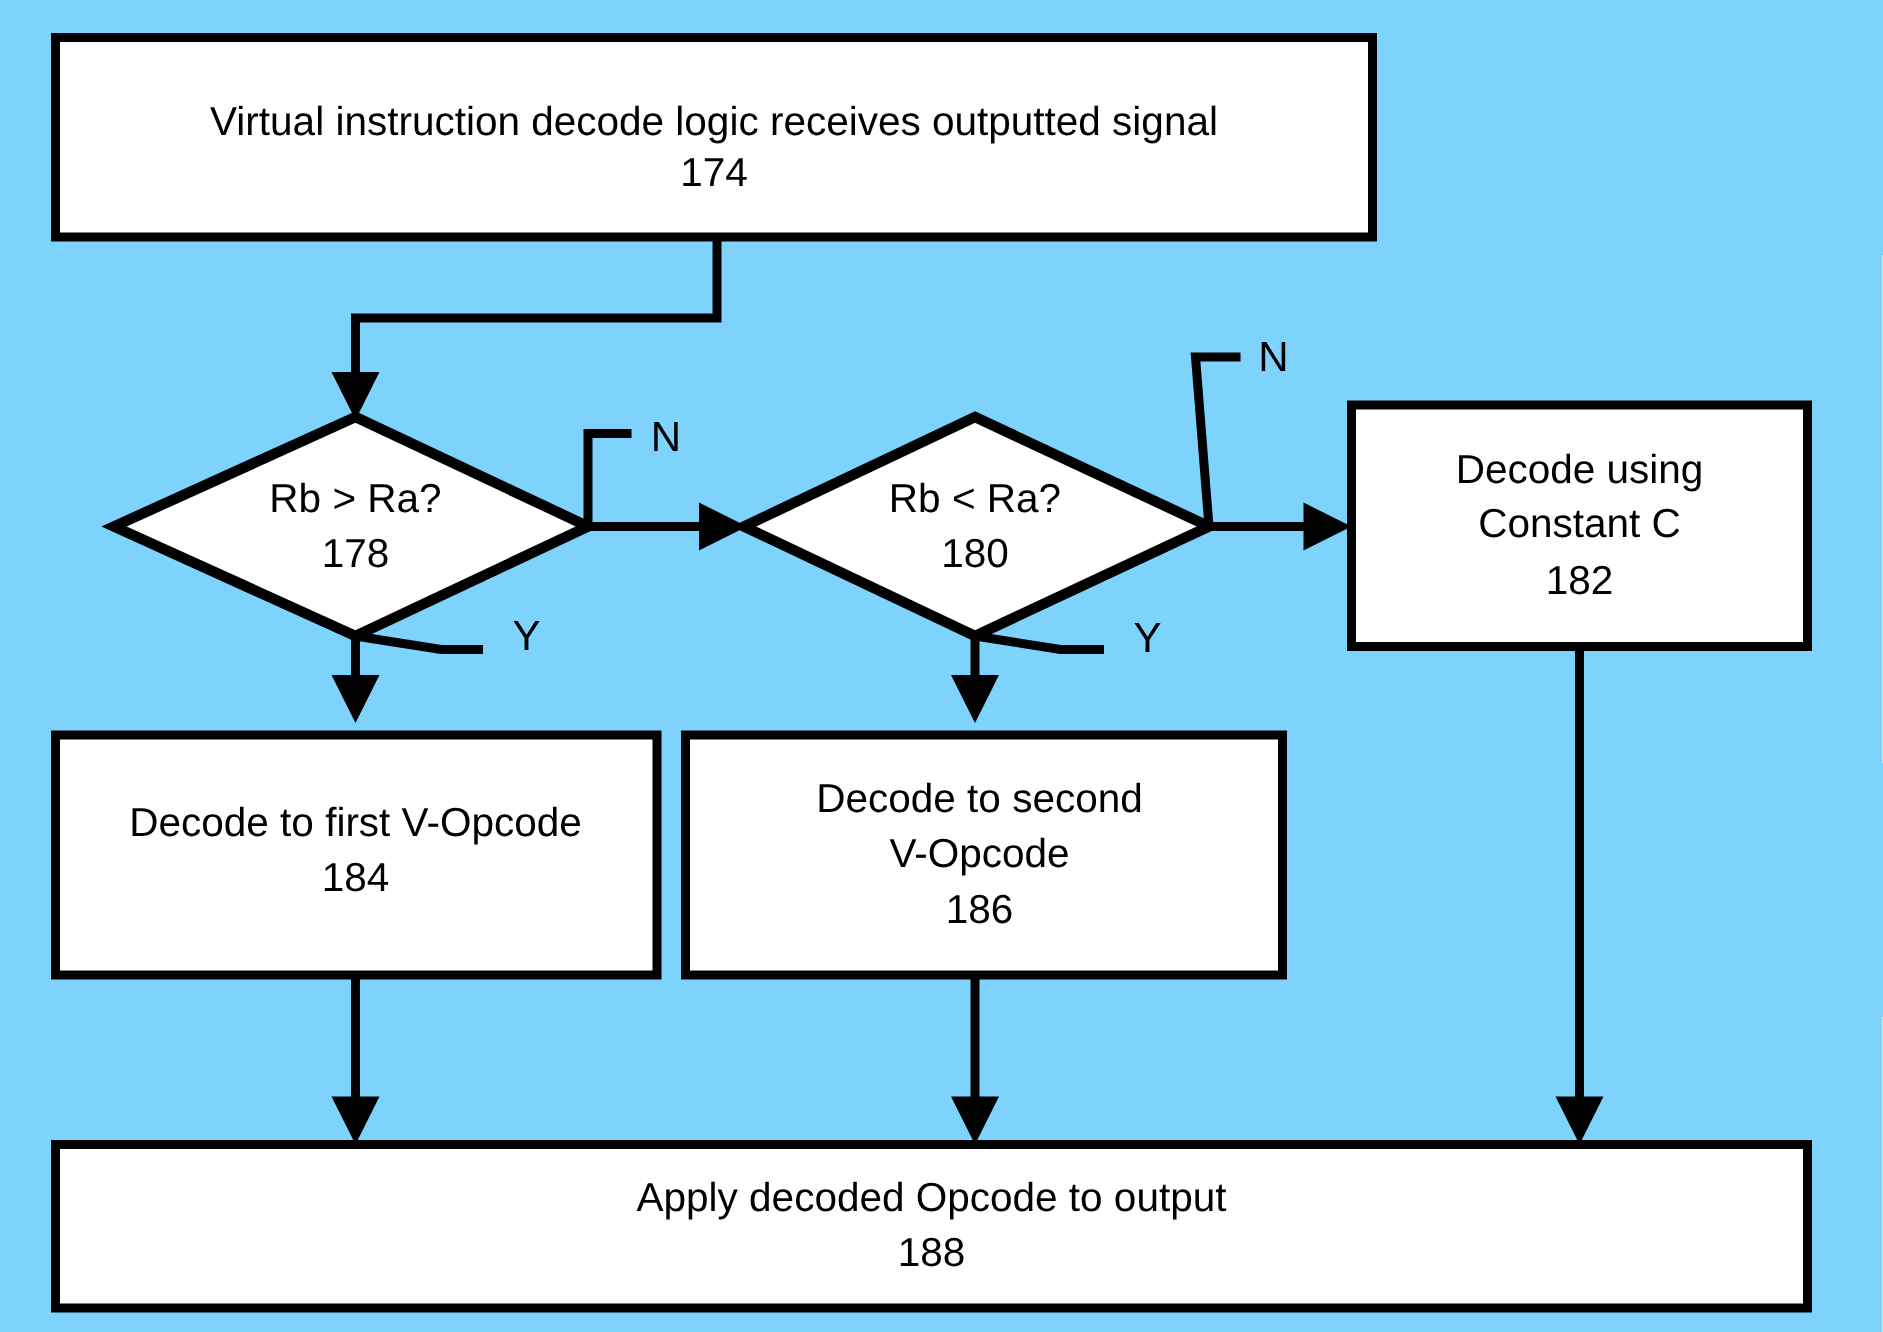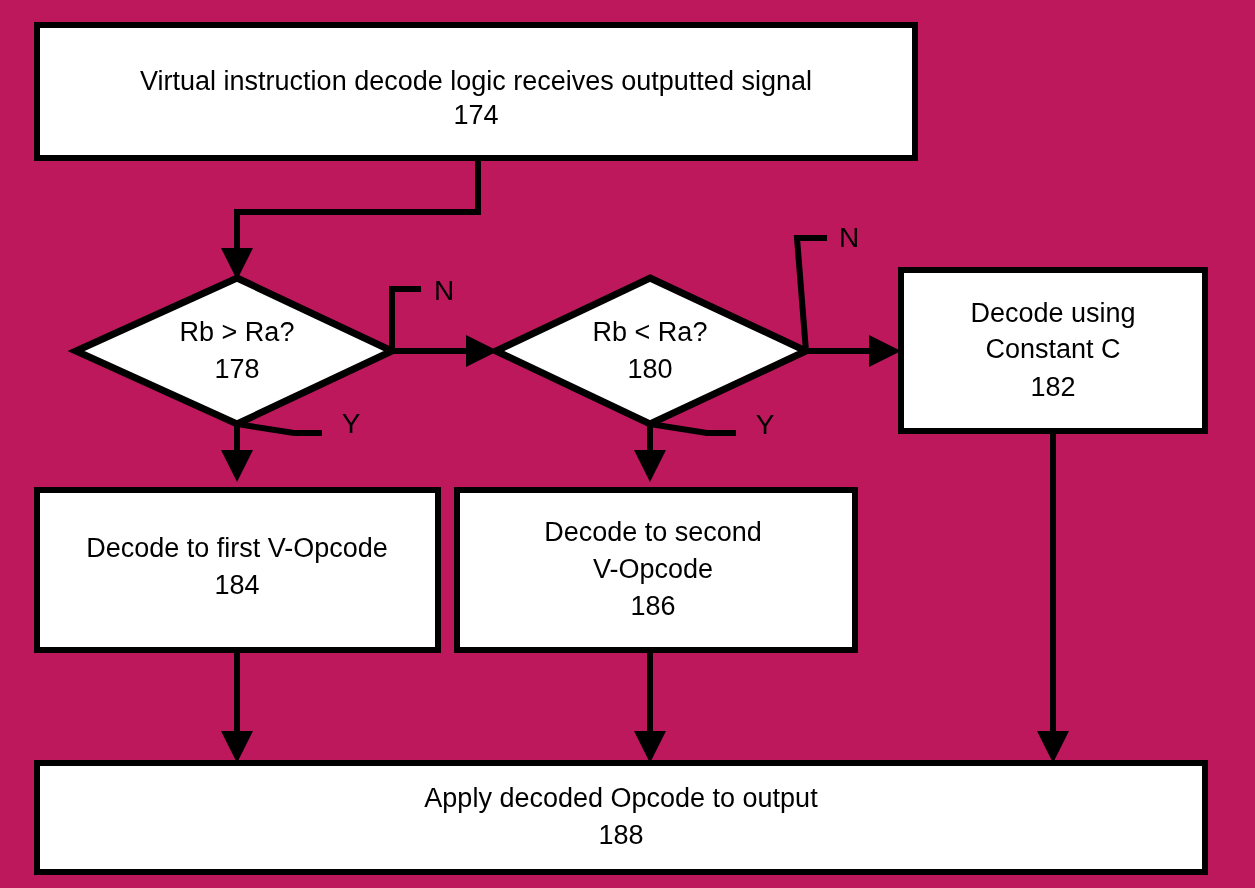--- a/index.html
+++ b/index.html
@@ -11,21 +11,21 @@
   body {
     width: 1255px;
     height: 888px;
     font-family: "Liberation Sans", sans-serif;
     overflow: hidden;
   }
   #flowchart-root {
     position: relative;
     width: 1255px;
     height: 888px;
-    background: #be185d;
+    background: #7dd3fc;
   }
   svg#diagram {
     display: block;
     width: 1255px;
     height: 888px;
   }
   .node-shape {
     fill: #ffffff;
     stroke: #000000;
     stroke-width: 6;

